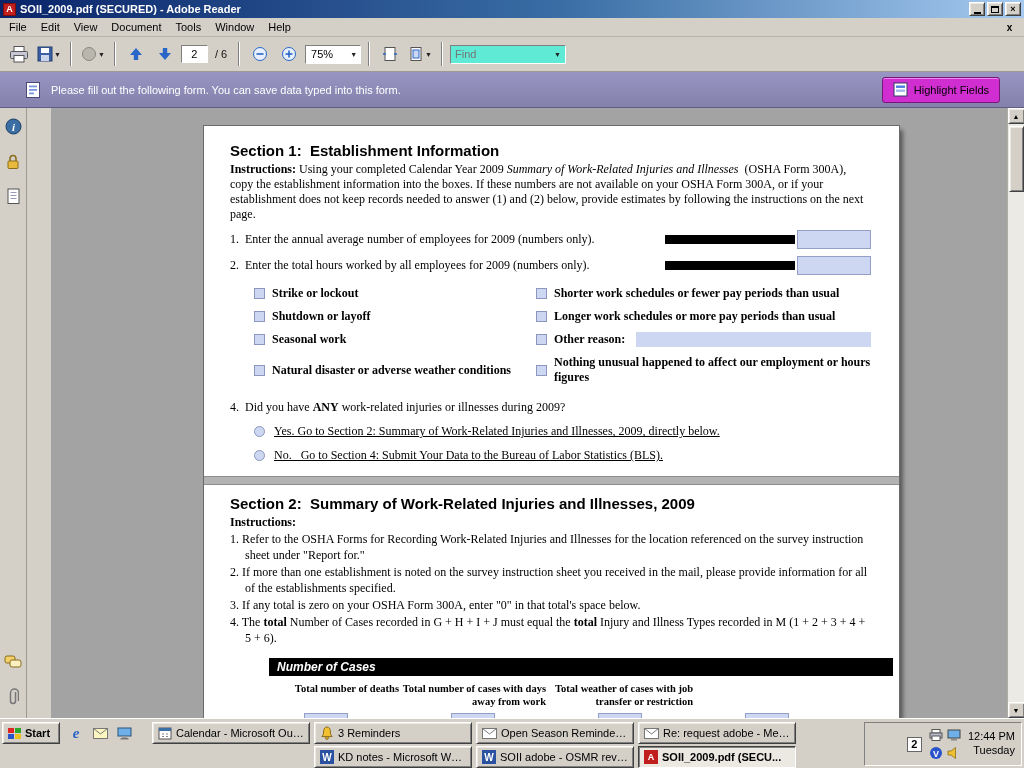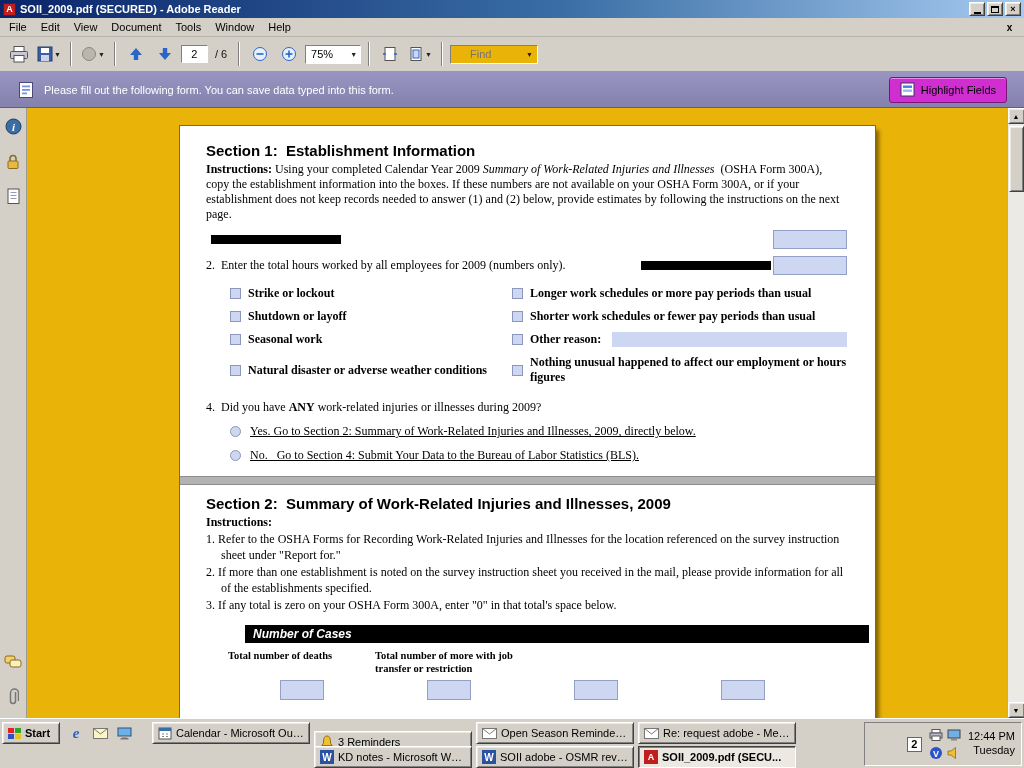--- a/index.html
+++ b/index.html
@@ -26,35 +26,35 @@
 
   
   .toolbar{position:absolute;top:37px;left:0;right:0;height:35px;display:flex;align-items:center;padding:0 6px;gap:3px;background:#d4d0c8;border-bottom:1px solid #9d9a92;}
   .tool-btn{height:26px;min-width:26px;display:flex;align-items:center;justify-content:center;gap:1px;padding:0 2px;}
   .tool-sep{width:2px;height:24px;margin:0 4px;border-left:1px solid #808080;border-right:1px solid #fff;}
   .dd-arrow{font-size:7px;color:#222;line-height:1;}
   .page-input{width:27px;height:18px;font:11px "Liberation Sans",sans-serif;text-align:center;padding:0;border:1px solid;border-color:#808080 #fff #fff #808080;background:#fff;}
   .page-total{font-size:11px;color:#111;padding:0 4px;}
   .zoom-box{width:56px;height:19px;display:flex;align-items:center;background:#fff;border:1px solid;border-color:#808080 #fff #fff #808080;font-size:11px;padding-left:5px;gap:4px;}
   .zoom-box .dd-arrow{margin-left:auto;margin-right:3px;}
-  .find-box{width:88px;height:19px;display:flex;align-items:center;background:#eab308;border:1px solid;border-color:#808080 #fff #fff #808080;padding-left:15px;}
+  .find-box{width:116px;height:19px;display:flex;align-items:center;background:#5eead4;border:1px solid;border-color:#808080 #fff #fff #808080;}
   .find-box input{flex:1;border:0;outline:0;height:15px;font:11px "Liberation Sans",sans-serif;padding:0 4px;min-width:0;color:#444;background:transparent;}
   .find-box .dd-arrow{margin-right:4px;}
 
   
-  .formbar{position:absolute;top:72px;left:0;right:0;height:36px;display:flex;align-items:center;gap:9px;padding:0 17px;background:linear-gradient(#9895c2,#8481ad);border-bottom:1px solid #5f5d84;}
+  .formbar{position:absolute;top:72px;left:0;right:0;height:36px;display:flex;align-items:center;gap:9px;padding:0 24px;background:linear-gradient(#9895c2,#8481ad);border-bottom:1px solid #5f5d84;}
   .formbar .msg{color:#ffffff;font-size:11px;}
   .hl-btn{margin-left:auto;display:flex;align-items:center;gap:6px;height:26px;padding:0 10px;background:#d council;}
   .hl-btn{background:#d12ed1;border:1px solid #791579;border-radius:3px;box-shadow:inset 0 1px 0 #ef86ef;color:#000;font-size:11px;}
 
   
   .content{position:absolute;top:108px;left:0;right:0;bottom:50px;display:flex;}
   .side-panel{width:27px;background:#d4d0c8;border-right:1px solid #9d9a92;display:flex;flex-direction:column;align-items:center;padding:10px 0 12px 0;gap:18px;}
   .side-spacer{flex:1;}
-  .doc-area{flex:1;position:relative;background:#eab308;overflow:hidden;}
+  .doc-area{flex:1;position:relative;background:#a3a3a3;overflow:hidden;margin-left:24px;}
 
   
   .vscroll{width:17px;background:#eceae4;display:flex;flex-direction:column;align-items:center;border-left:1px solid #b0ada5;}
   .scroll-btn{width:17px;height:16px;display:flex;align-items:center;justify-content:center;font-size:7px;color:#000;flex:none;}
   .scroll-thumb{width:15px;height:66px;margin-top:2px;flex:none;}
   .scroll-track{flex:1;}
 
   
   .page{position:absolute;left:153px;top:18px;width:695px;height:780px;background:#fff;box-shadow:0 0 0 1px #6a6a6a,4px 4px 4px rgba(0,0,0,.45);padding:16px 28px 0 26px;font-family:"Liberation Serif",serif;font-size:12px;color:#000;}
   .page h1{font:bold 15px "Liberation Sans",sans-serif;margin:0 0 3px 0;white-space:pre-wrap;}
@@ -70,21 +70,21 @@
   .other-input{flex:1;height:15px;background:#cdd7f2;margin-left:4px;}
   .q4{margin:15px 0 0 0;white-space:pre-wrap;}
   .radiorow{display:flex;align-items:center;gap:9px;margin:9px 0 0 24px;}
   .radio{width:11px;height:11px;border-radius:50%;flex:none;background:#cdd7f2;border:1px solid #8b97bd;}
   .radiolbl{white-space:pre-wrap;text-decoration:underline;}
   .pagebreak{height:9px;background:#b3b3b3;border-top:1px solid #8d8d8d;border-bottom:1px solid #8d8d8d;margin:13px -28px 10px -26px;}
   .ins2{margin:0 0 2px 0;}
   .li{margin:2px 0;padding-left:15px;text-indent:-15px;line-height:1.28;}
   .caseshdr{margin:12px 0 0 39px;width:624px;background:#000;color:#fff;font:bold italic 12px "Liberation Sans",sans-serif;padding:2px 8px;}
   .colrow{margin-left:22px;display:flex;width:588px;}
-  .colrow .col{flex:0 0 147px;text-align:left;font-weight:bold;font-size:10.5px;line-height:1.25;padding-top:6px;}
+  .colrow .col{flex:0 0 147px;text-align:right;font-weight:bold;font-size:10.5px;line-height:1.25;padding-top:6px;}
   .boxrow{margin-left:22px;display:flex;width:588px;}
   .boxrow .cell{flex:0 0 147px;display:flex;justify-content:center;padding-top:5px;}
   .num-box{width:44px;height:20px;background:#cdd7f2;border:1px solid #93a0c6;}
 
   
   .taskbar{position:absolute;bottom:0;left:0;right:0;height:50px;background:#d4d0c8;border-top:1px solid #fff;}
   .start-btn{position:absolute;left:2px;top:3px;width:58px;height:22px;display:flex;align-items:center;gap:4px;padding:0 5px;font:bold 11px "Liberation Sans",sans-serif;}
   .winflag{display:grid;grid-template-columns:6px 6px;grid-template-rows:5px 5px;gap:1px;}
   .winflag i{display:block;}
   .ql{position:absolute;top:5px;display:flex;align-items:center;justify-content:center;width:20px;height:18px;}
@@ -250,20 +250,21 @@
         </svg>
     </div>
 
     <div class="doc-area">
       <div class="page">
 
         <h1>Section 1:  Establishment Information</h1>
         <p class="ins"><b>Instructions:</b><span> Using your completed Calendar Year 2009 </span><i>Summary of Work-Related Injuries and Illnesses</i><span>  (OSHA Form 300A), copy the establishment information into the boxes. If these numbers are not available on your OSHA Form 300A, or if your establishment does not keep records needed to answer (1) and (2) below, provide estimates by following the instructions on the next page.</span></p>
 
         <div class="qrow">
+          <span class="qlabel">1.  Enter the annual average number of employees for 2009 (numbers only).</span>
           <span class="redact"></span>
           <span class="field-box"></span>
         </div>
         <div class="qrow">
           <span class="qlabel">2.  Enter the total hours worked by all employees for 2009 (numbers only).</span>
           <span class="redact"></span>
           <span class="field-box"></span>
         </div>
 
 
@@ -279,25 +280,25 @@
           <div class="cbitem">
               <span class="cb"></span>
               <span>Seasonal work</span>
             </div>
           <div class="cbitem">
               <span class="cb"></span>
               <span>Natural disaster or adverse weather conditions</span>
             </div>
           <div class="cbitem">
               <span class="cb"></span>
+              <span>Shorter work schedules or fewer pay periods than usual</span>
+            </div>
+          <div class="cbitem">
+              <span class="cb"></span>
               <span>Longer work schedules or more pay periods than usual</span>
-            </div>
-          <div class="cbitem">
-              <span class="cb"></span>
-              <span>Shorter work schedules or fewer pay periods than usual</span>
             </div>
           <div class="cbitem">
               <span class="cb"></span>
               <span>Other reason:</span>
               <span class="other-input"></span>
             </div>
           <div class="cbitem">
               <span class="cb"></span>
               <span>Nothing unusual happened to affect our employment or hours figures</span>
             </div>
@@ -314,25 +315,27 @@
           <span class="radiolbl">No.   Go to Section 4: Submit Your Data to the Bureau of Labor Statistics (BLS).</span>
         </div>
 
         <div class="pagebreak"></div>
 
         <h1>Section 2:  Summary of Work-Related Injuries and Illnesses, 2009</h1>
         <p class="ins2"><b>Instructions:</b></p>
         <p class="li">1. Refer to the OSHA Forms for Recording Work-Related Injuries and Illnesses for the location referenced on the survey instruction sheet under "Report for."</p>
         <p class="li">2. If more than one establishment is noted on the survey instruction sheet you received in the mail, please provide information for all of the establishments specified.</p>
         <p class="li">3. If any total is zero on your OSHA Form 300A, enter "0" in that total's space below.</p>
+        <p class="li"><span>4. The </span><b>total</b><span> Number of Cases recorded in G + H + I + J must equal the </span><b>total</b><span> Injury and Illness Types recorded in M (1 + 2 + 3 + 4 + 5 + 6).</span></p>
 
         <div class="caseshdr">Number of Cases</div>
         <div class="colrow">
           <span class="col">Total number of deaths</span>
-          <span class="col">Total number of more with job transfer or restriction</span>
+          <span class="col">Total number of cases with days away from work</span>
+          <span class="col">Total weather of cases with job transfer or restriction</span>
         </div>
         <div class="boxrow">
           <span class="cell">
               <span class="num-box"></span>
             </span>
           <span class="cell">
               <span class="num-box"></span>
             </span>
           <span class="cell">
               <span class="num-box"></span>
@@ -382,21 +385,21 @@
       </span>
 
     <span class="taskbtn raised" style="left:152px;top:3px">
         <svg width="14" height="14" viewBox="0 0 14 14">
           <rect x="1" y="2" width="12" height="11" fill="#fff" stroke="#555"></rect>
           <rect x="1" y="2" width="12" height="3" fill="#3a6ea5"></rect>
           <path d="M4 8 h2 M8 8 h2 M4 10.5 h2 M8 10.5 h2" stroke="#888"></path>
         </svg>
         <span class="lbl">Calendar - Microsoft Outl...</span>
       </span>
-    <span class="taskbtn raised" style="left:314px;top:12px">
+    <span class="taskbtn raised" style="left:314px;top:3px">
         <svg width="14" height="14" viewBox="0 0 14 14">
           <path d="M7 1 C4.8 1 3.8 2.8 3.7 4.8 L3.3 8.6 L1.8 10.6 H12.2 L10.7 8.6 L10.3 4.8 C10.2 2.8 9.2 1 7 1 Z" fill="#f0c030" stroke="#8a6d1d"></path>
           <circle cx="7" cy="12" r="1.4" fill="#f0c030" stroke="#8a6d1d"></circle>
         </svg>
         <span class="lbl">3 Reminders</span>
       </span>
     <span class="taskbtn raised" style="left:476px;top:3px">
         <svg width="15" height="11" viewBox="0 0 15 11">
           <rect x="0.5" y="0.5" width="14" height="10" fill="#fff" stroke="#777"></rect>
           <path d="M0.5 0.5 L7.5 6 L14.5 0.5" fill="none" stroke="#777"></path>

